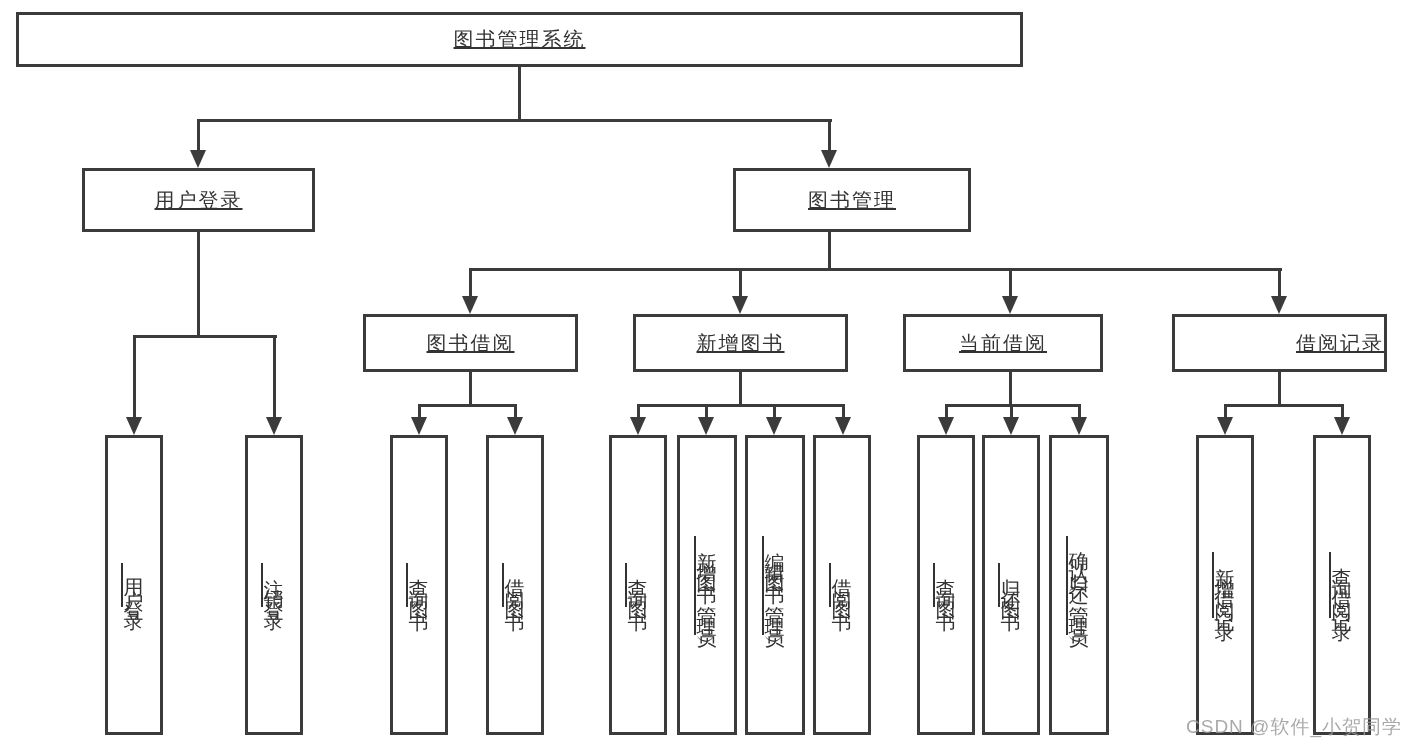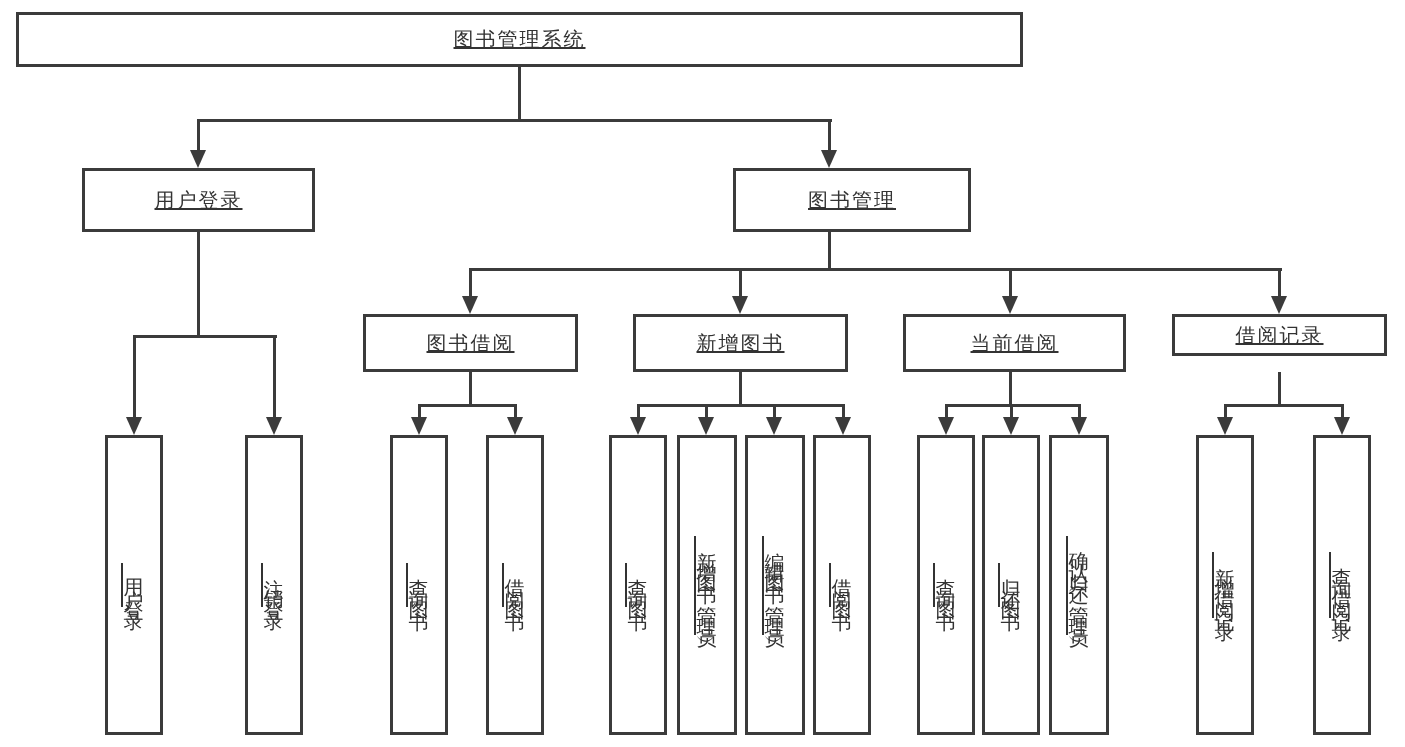--- a/index.html
+++ b/index.html
@@ -104,24 +104,24 @@
   <div class="arrow" style="left:1002px;top:296px;"></div>
   <div class="vline" style="left:1278px;top:268px;width:3px;height:30px;"></div>
   <div class="arrow" style="left:1271px;top:296px;"></div>
 
   <div class="box" style="left:363px;top:314px;width:215px;height:58px;">
     <span class="lbl">图书借阅</span>
   </div>
   <div class="box" style="left:633px;top:314px;width:215px;height:58px;">
     <span class="lbl">新增图书</span>
   </div>
-  <div class="box" style="left:903px;top:314px;width:223px;height:58px;">
+  <div class="box" style="left:903px;top:314px;width:200px;height:58px;">
     <span class="lbl">当前借阅</span>
   </div>
-  <div class="box" style="left:1172px;top:314px;width:215px;height:42px;">
+  <div class="box" style="left:1172px;top:314px;width:215px;height:58px;justify-content:flex-end;">
     <span class="lbl">借阅记录</span>
   </div>
 
   <div class="vline" style="left:469px;top:372px;width:3px;height:34px;"></div>
   <div class="hline" style="left:418px;top:404px;width:99px;height:3px;"></div>
   <div class="vline" style="left:418px;top:404px;width:3px;height:15px;"></div>
   <div class="arrow" style="left:411px;top:417px;"></div>
   <div class="vline" style="left:514px;top:404px;width:3px;height:15px;"></div>
   <div class="arrow" style="left:507px;top:417px;"></div>
 
@@ -189,14 +189,15 @@
     <span class="lbl">确认归还（管理员）</span>
   </div>
 
   <div class="box leaf" style="left:1196px;top:435px;width:58px;height:300px;">
     <span class="lbl">新增借阅记录</span>
   </div>
   <div class="box leaf" style="left:1313px;top:435px;width:58px;height:300px;">
     <span class="lbl">查询借阅记录</span>
   </div>
 
+  <div class="watermark">CSDN @软件_小贺同学</div>
 
 </div>
 
 </body></html>

